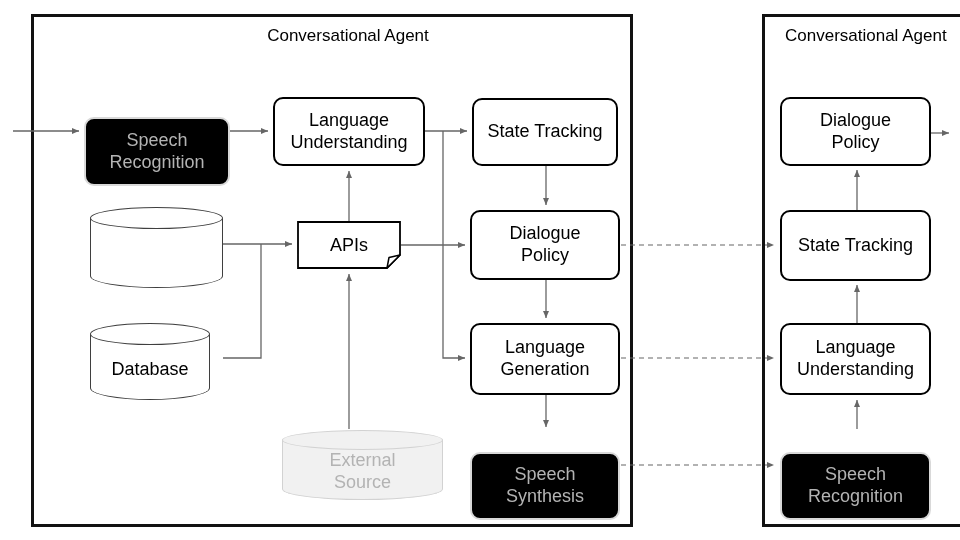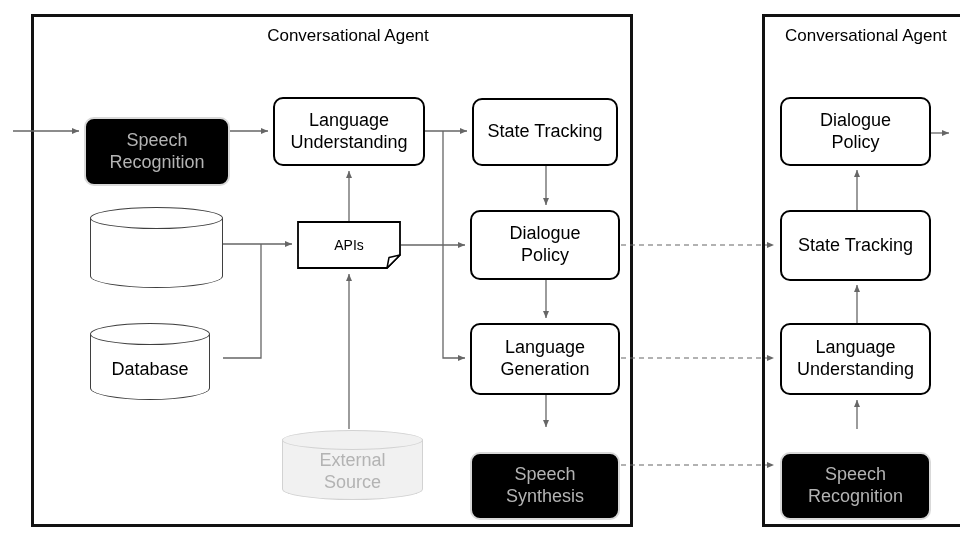--- a/index.html
+++ b/index.html
@@ -27,21 +27,21 @@
   .cyl .cyl-body{position:absolute;left:0;width:100%;box-sizing:border-box;background:#fff;
     border:1.5px solid #3f3f3f;border-top:none;z-index:1;}
   .cyl .cyl-label{position:absolute;left:0;width:100%;display:flex;align-items:center;justify-content:center;
     text-align:center;font-size:18px;line-height:1.2;white-space:pre-line;z-index:3;}
   .cyl.disabled .cyl-top,.cyl.disabled .cyl-body{background:#f1f1f1;border-color:#d2d2d2;}
   .cyl.disabled .cyl-label{color:#b3b3b3;}
 
   
   .doc{position:absolute;left:297px;top:221px;width:104px;height:48px;z-index:2;}
   .doc svg{position:absolute;left:0;top:0;}
-  .doc .doc-label{position:absolute;left:0;top:0;width:100%;height:100%;display:flex;align-items:center;justify-content:center;font-size:14px;}
+  .doc .doc-label{position:absolute;left:0;top:0;width:100%;height:100%;display:flex;align-items:center;justify-content:center;font-size:18px;}
 
   .wires{position:absolute;left:0;top:0;z-index:4;pointer-events:none;}
 </style>
 </head>
 <body>
 
 <div class="stage">
 
   <div class="agent-box left">
     <div class="agent-title">Conversational Agent</div>
@@ -76,21 +76,21 @@
 
   <div class="cyl" style="left:90px;top:323px;width:120px;height:77px;">
     <div class="cyl-top" style="height:22px;"></div>
     <div class="cyl-body" style="top:11px;height:66px;border-radius:0 0 50% 50% / 0 0 12px 12px;"></div>
     <div class="cyl-label" style="top:16px;height:61px;">Database</div>
   </div>
 
   <div class="node" style="left:470px;top:323px;width:150px;height:72px;">Language
 Generation</div>
 
-  <div class="cyl disabled" style="left:282px;top:430px;width:141px;height:70px;">
+  <div class="cyl disabled" style="left:282px;top:430px;width:141px;height:70px;padding-left:20px;">
     <div class="cyl-top" style="height:20px;"></div>
     <div class="cyl-body" style="top:10px;height:60px;border-radius:0 0 50% 50% / 0 0 11px 11px;"></div>
     <div class="cyl-label" style="top:14px;height:56px;">External
 Source</div>
   </div>
 
   <div class="node disabled" style="left:470px;top:432px;width:150px;height:68px;">Speech
 Synthesis</div>
 
   <div class="node" style="left:780px;top:97px;width:151px;height:69px;">Dialogue

